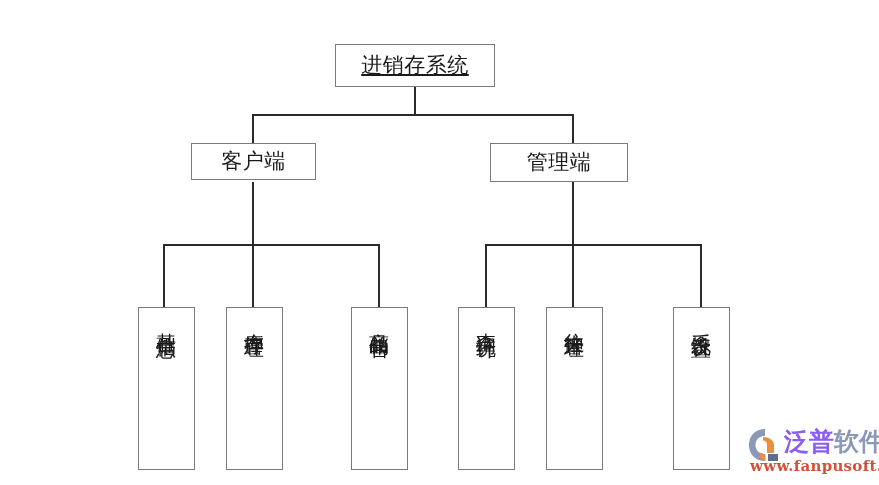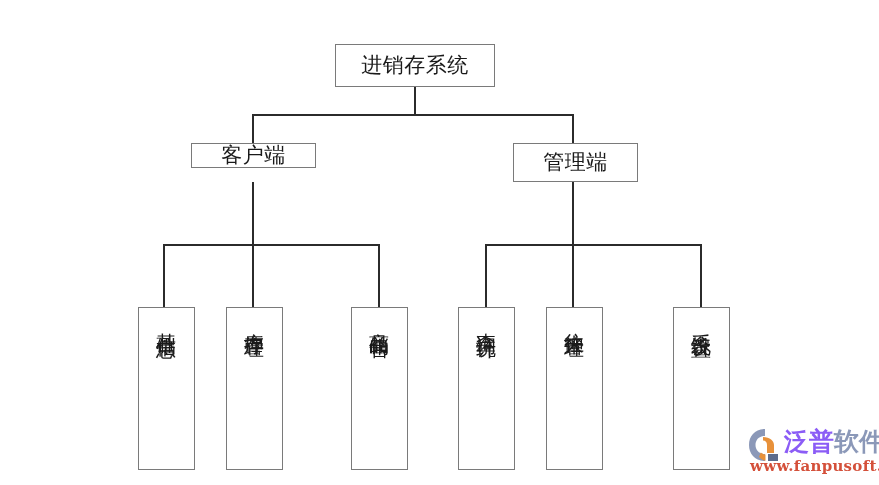--- a/index.html
+++ b/index.html
@@ -102,34 +102,34 @@
     color: #d4503a;
     white-space: nowrap;
     letter-spacing: 0.3px;
   }
 </style>
 </head>
 <body>
 
 <div id="canvas">
 
-  <div class="node horiz" style="left:335px; top:44px; width:160px; height:43px;">
+  <div class="node horiz" style="left:335px; top:44px; width:160px; height:43px;text-decoration:underline;">
     <span class="label">进销存系统</span>
   </div>
 
   <div class="conn v" style="left:414px; top:87px; width:2px; height:29px;"></div>
   <div class="conn h" style="left:252px; top:114px; width:322px; height:2px;"></div>
   <div class="conn v" style="left:252px; top:114px; width:2px; height:29px;"></div>
   <div class="conn v" style="left:572px; top:114px; width:2px; height:29px;"></div>
 
-  <div class="node horiz" style="left:191px; top:143px; width:125px; height:25px;">
+  <div class="node horiz" style="left:191px; top:143px; width:125px; height:37px;">
     <span class="label">客户端</span>
   </div>
 
-  <div class="node horiz" style="left:513px; top:143px; width:125px; height:39px;">
+  <div class="node horiz" style="left:490px; top:143px; width:138px; height:39px;">
     <span class="label">管理端</span>
   </div>
 
   <div class="conn v" style="left:252px; top:182px; width:2px; height:63px;"></div>
   <div class="conn h" style="left:163px; top:244px; width:217px; height:2px;"></div>
   <div class="conn v" style="left:163px; top:244px; width:2px; height:64px;"></div>
   <div class="conn v" style="left:252px; top:244px; width:2px; height:64px;"></div>
   <div class="conn v" style="left:378px; top:244px; width:2px; height:64px;"></div>
 
   <div class="conn v" style="left:572px; top:182px; width:2px; height:63px;"></div>

